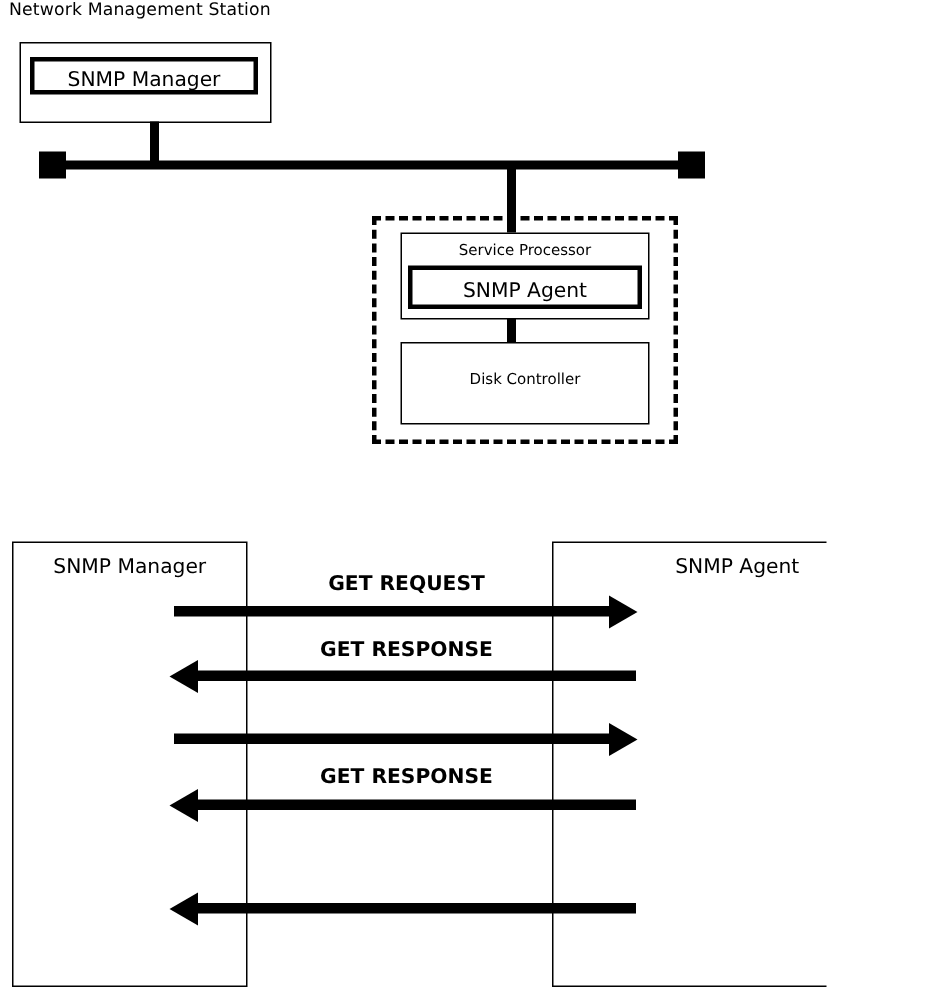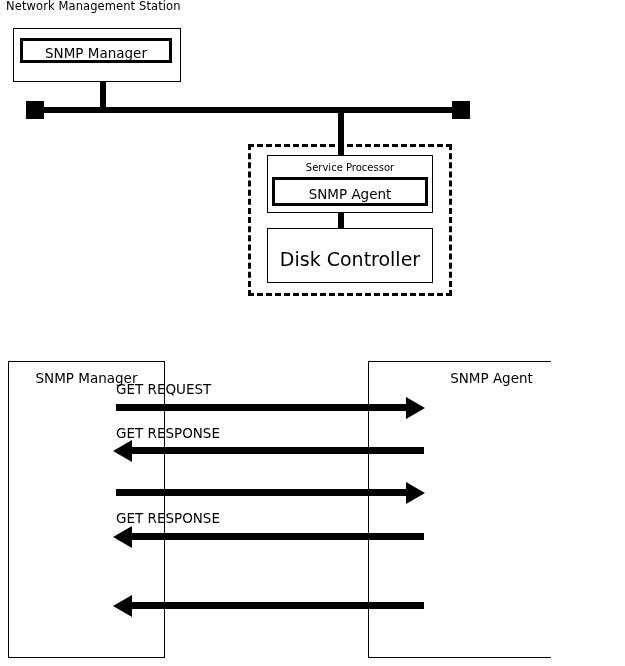--- a/index.html
+++ b/index.html
@@ -87,37 +87,39 @@
     height: 18px;
   }
 
   
   #sp-dashed { left: 248px; top: 144px; width: 204px; height: 152px; }
   #sp-box { left: 267px; top: 155px; width: 166px; height: 58px; }
   #sp-title { top: 6px; font-size: 10px; text-align: center; }
   #snmp-agent-box { left: 272px; top: 177px; width: 156px; height: 29px; }
   #snmp-agent-box .box-label { top: 6px; font-size: 13.5px; }
   #disk-box { left: 267px; top: 228px; width: 166px; height: 55px; }
-  #disk-box .box-label { top: 19px; font-size: 19px; }
+  #disk-box .box-label { top: 19px; font-size: 10px; }
 
   
   #seq-left-box  { left: 8px;   top: 361px; width: 157px; height: 297px; }
   #seq-right-box { left: 368px; top: 361px; width: 247px; height: 297px; }
   .seq-title {
     position: absolute;
     top: 8px; left: 0; right: 0;
     text-align: center;
     font-size: 13.5px;
     white-space: nowrap;
   }
 
   .msg-label {
     position: absolute;
     font-size: 13.5px;
+    text-align: center;
     white-space: nowrap;
+    font-weight: bold;
   }
   .arrow-shaft {
     position: absolute;
     background: #000;
     height: 7px;
   }
   .arrow-head {
     position: absolute;
     width: 0; height: 0;
     border-top: 11px solid transparent;

